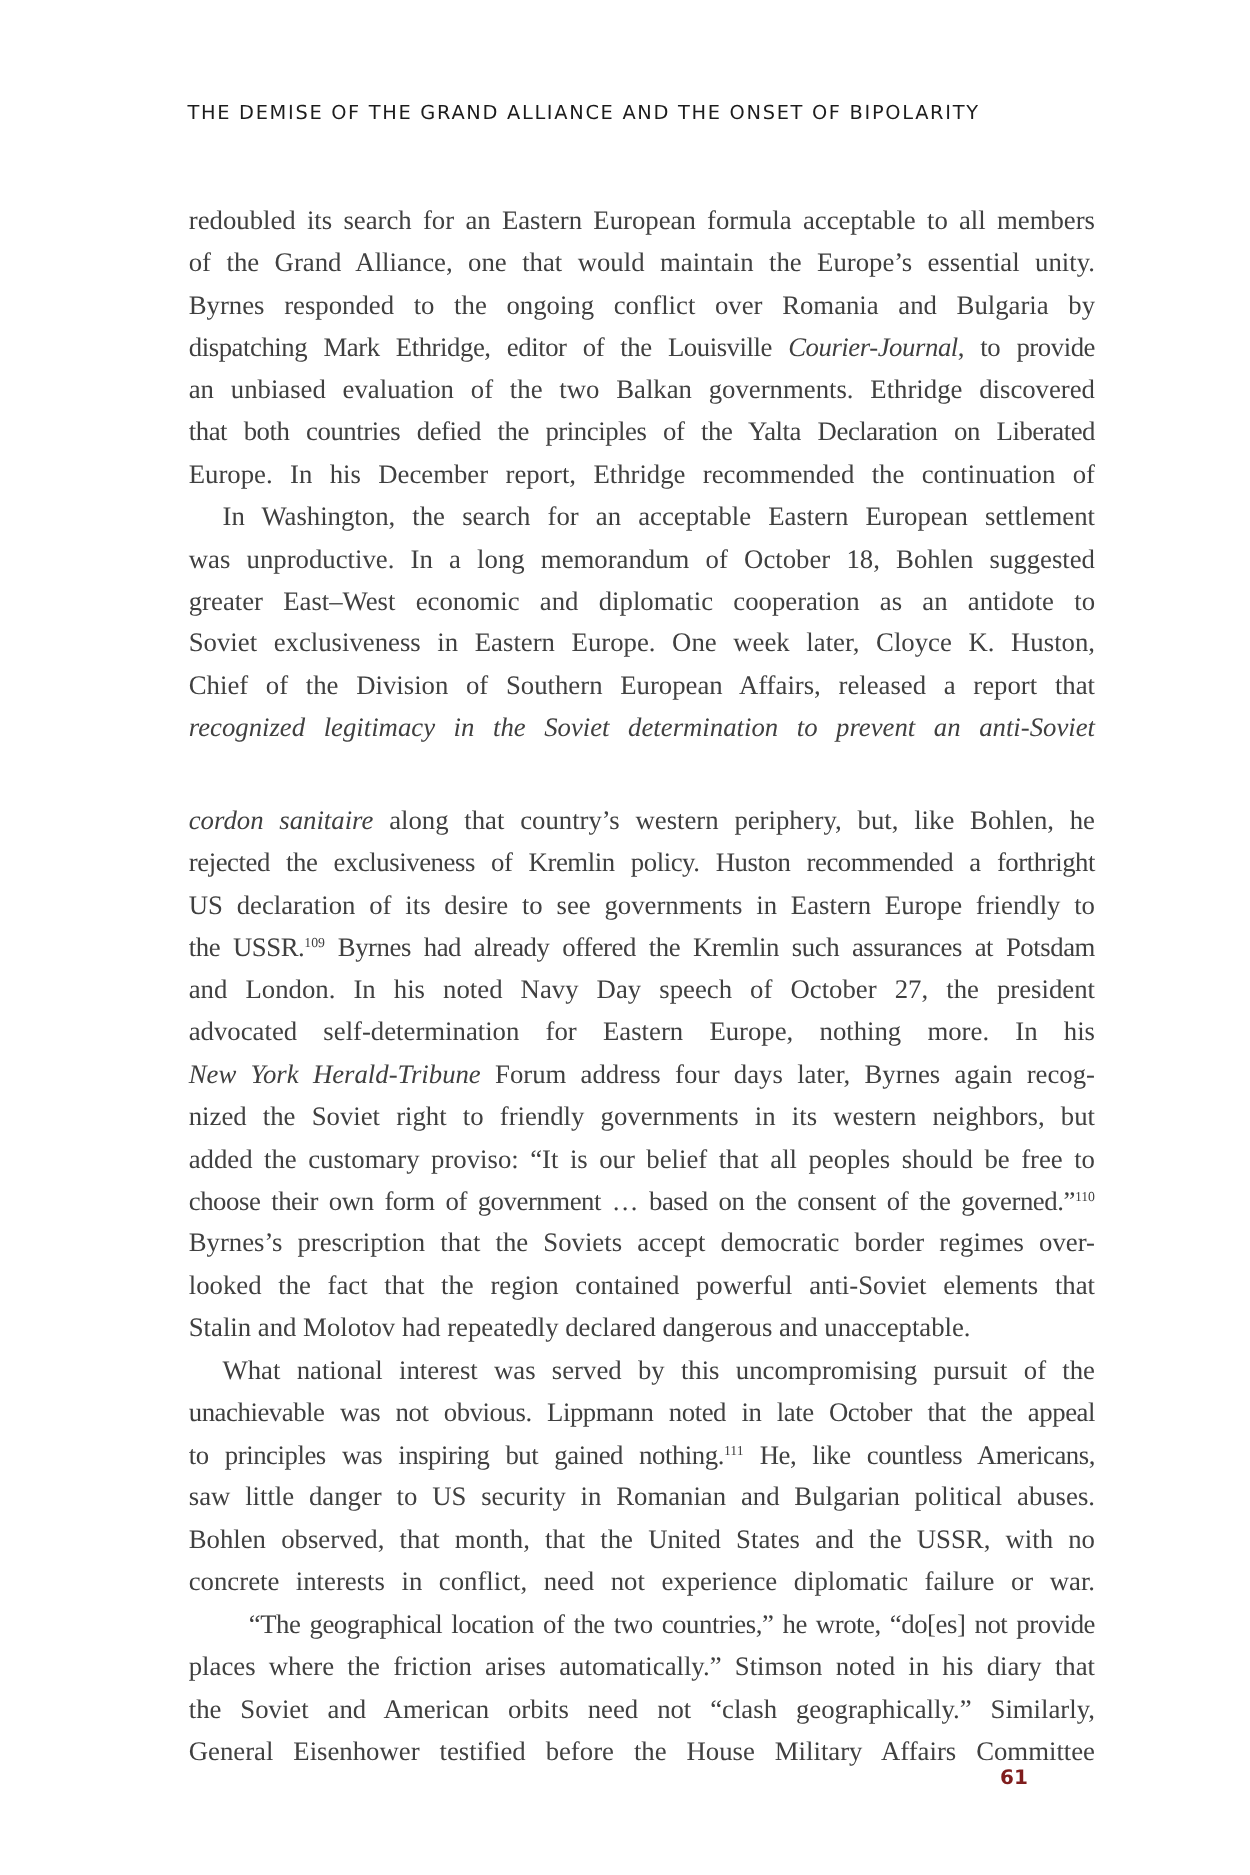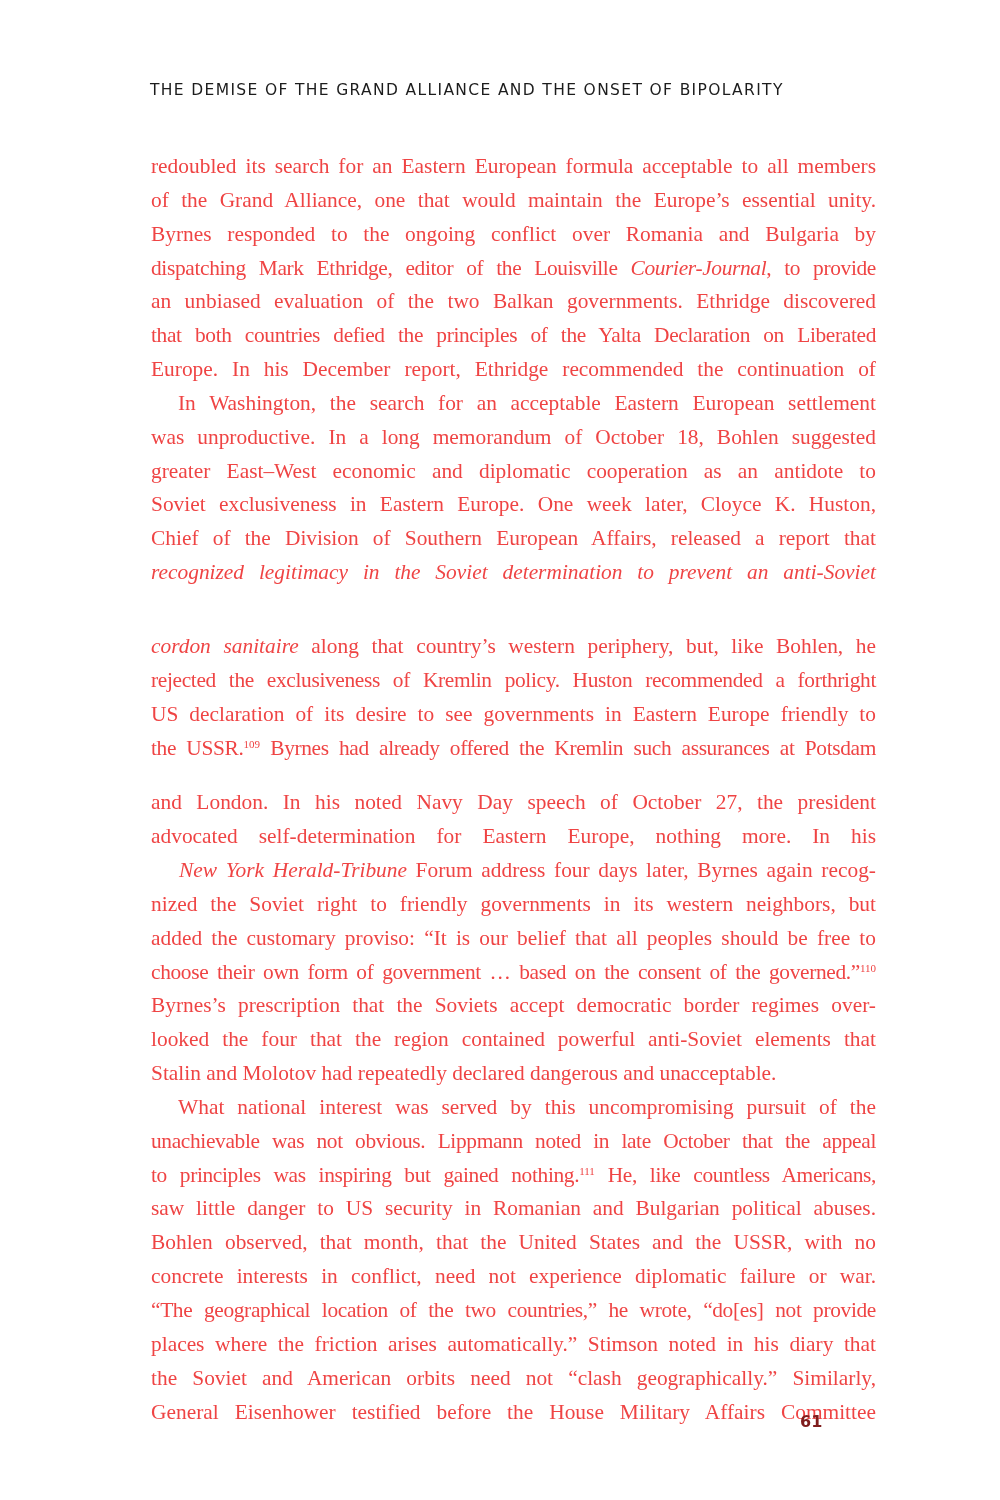--- a/index.html
+++ b/index.html
@@ -20,26 +20,26 @@
       left: 150px;
       width: 727px;
       font-family: "DejaVu Sans", sans-serif;
       font-size: 15.5px;
       letter-spacing: 1.35px;
       color: #1c1c1c;
       white-space: nowrap;
     }
     .body-text {
       position: absolute;
-      top: 150px;
+      top: 160px;
       left: 151px;
       width: 725px;
       font-family: "Liberation Serif", serif;
       font-size: 21.4px;
-      color: #ef4444;
+      color: #404040;
     }
     .line {
       height: 33.85px;
       line-height: 33.85px;
       white-space: nowrap;
       text-align: justify;
       text-align-last: justify;
       overflow: visible;
     }
     .line.last {
@@ -92,39 +92,39 @@
     <div class="line indent" style="display: block;"><span>In Washington, the search for an acceptable Eastern European settlement</span></div>
     <div class="line" style="display: block;"><span>was unproductive. In a long memorandum of October 18, Bohlen suggested</span></div>
     <div class="line" style="display: block;"><span>greater East–West economic and diplomatic cooperation as an antidote to</span></div>
     <div class="line" style="display: block;"><span>Soviet exclusiveness in Eastern Europe. One week later, Cloyce K. Huston,</span></div>
     <div class="line" style="display: block;"><span>Chief of the Division of Southern European Affairs, released a report that</span></div>
     <div class="line" style="display: block; font-style: italic;"><span>recognized legitimacy in the Soviet determination to prevent an anti-Soviet</span></div>
     <div class="line" style="display: block; margin-top: 40px;"><em>cordon sanitaire</em><span> along that country’s western periphery, but, like Bohlen, he</span></div>
     <div class="line" style="display: block;"><span class="tight">rejected the exclusiveness of Kremlin policy. Huston recommended a forthright</span></div>
     <div class="line" style="display: block;"><span>US declaration of its desire to see governments in Eastern Europe friendly to</span></div>
     <div class="line" style="display: block;"><span class="tight"><span>the USSR.</span><sup>109</sup><span> Byrnes had already offered the Kremlin such assurances at Potsdam</span></span></div>
-    <div class="line" style="display: block; margin-top: 21px;"><span>and London. In his noted Navy Day speech of October 27, the president</span></div>
+    <div class="line" style="display: block;"><span>and London. In his noted Navy Day speech of October 27, the president</span></div>
     <div class="line" style="display: block;"><span>advocated self-determination for Eastern Europe, nothing more. In his</span></div>
-    <div class="line" style="display: block; margin-left: 28px;"><em>New York Herald-Tribune</em><span> Forum address four days later, Byrnes again recog-</span></div>
+    <div class="line" style="display: block;"><em>New York Herald-Tribune</em><span> Forum address four days later, Byrnes again recog-</span></div>
     <div class="line" style="display: block;"><span>nized the Soviet right to friendly governments in its western neighbors, but</span></div>
     <div class="line" style="display: block;"><span>added the customary proviso: “It is our belief that all peoples should be free to</span></div>
     <div class="line" style="display: block;"><span class="tight"><span>choose their own form of government … based on the consent of the governed.”</span><sup>110</sup></span></div>
     <div class="line" style="display: block;"><span>Byrnes’s prescription that the Soviets accept democratic border regimes over-</span></div>
-    <div class="line" style="display: block;"><span>looked the four that the region contained powerful anti-Soviet elements that</span></div>
+    <div class="line" style="display: block;"><span>looked the fact that the region contained powerful anti-Soviet elements that</span></div>
     <div class="line last"><span>Stalin and Molotov had repeatedly declared dangerous and unacceptable.</span></div>
   </div>
 
   <div>
     <div class="line indent" style="display: block;"><span>What national interest was served by this uncompromising pursuit of the</span></div>
     <div class="line" style="display: block;"><span class="tight">unachievable was not obvious. Lippmann noted in late October that the appeal</span></div>
     <div class="line" style="display: block;"><span class="tight"><span>to principles was inspiring but gained nothing.</span><sup>111</sup><span> He, like countless Americans,</span></span></div>
     <div class="line" style="display: block;"><span>saw little danger to US security in Romanian and Bulgarian political abuses.</span></div>
     <div class="line" style="display: block;"><span>Bohlen observed, that month, that the United States and the USSR, with no</span></div>
     <div class="line" style="display: block;"><span>concrete interests in conflict, need not experience diplomatic failure or war.</span></div>
-    <div class="line" style="display: block;"><span class="tight">“The geographical location of the two countries,” he wrote, “do[es] not provide</span></div>
+    <div class="line" style="display: block; margin-left: 48px;"><span class="tight">“The geographical location of the two countries,” he wrote, “do[es] not provide</span></div>
     <div class="line" style="display: block;"><span>places where the friction arises automatically.” Stimson noted in his diary that</span></div>
     <div class="line" style="display: block;"><span>the Soviet and American orbits need not “clash geographically.” Similarly,</span></div>
     <div class="line" style="display: block;"><span>General Eisenhower testified before the House Military Affairs Committee</span></div>
   </div>
 
 </div>
 
 <div class="folio">61</div>
 
 </body></html>

